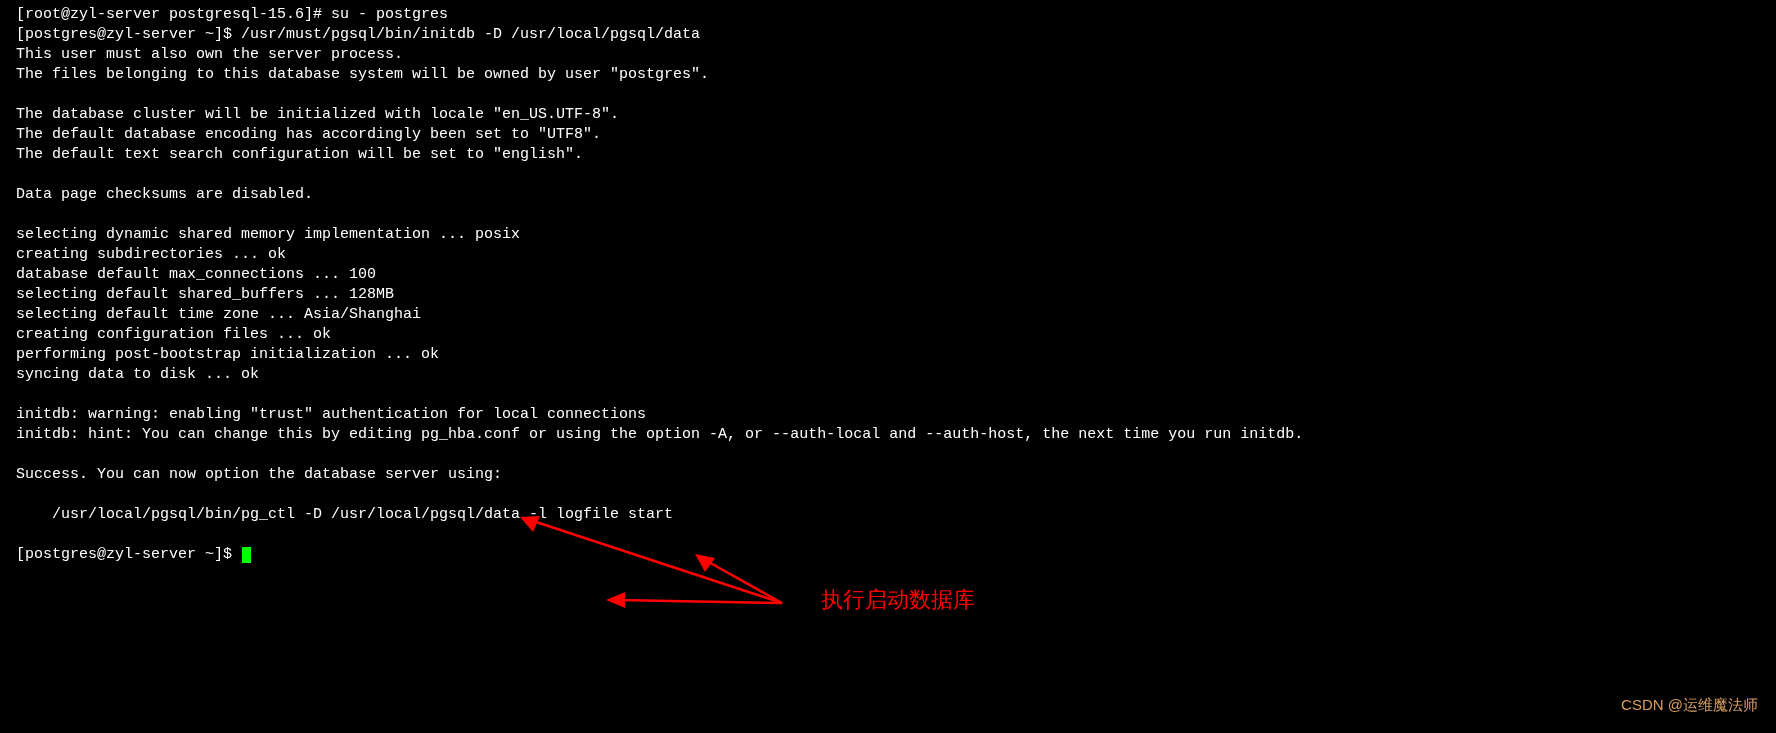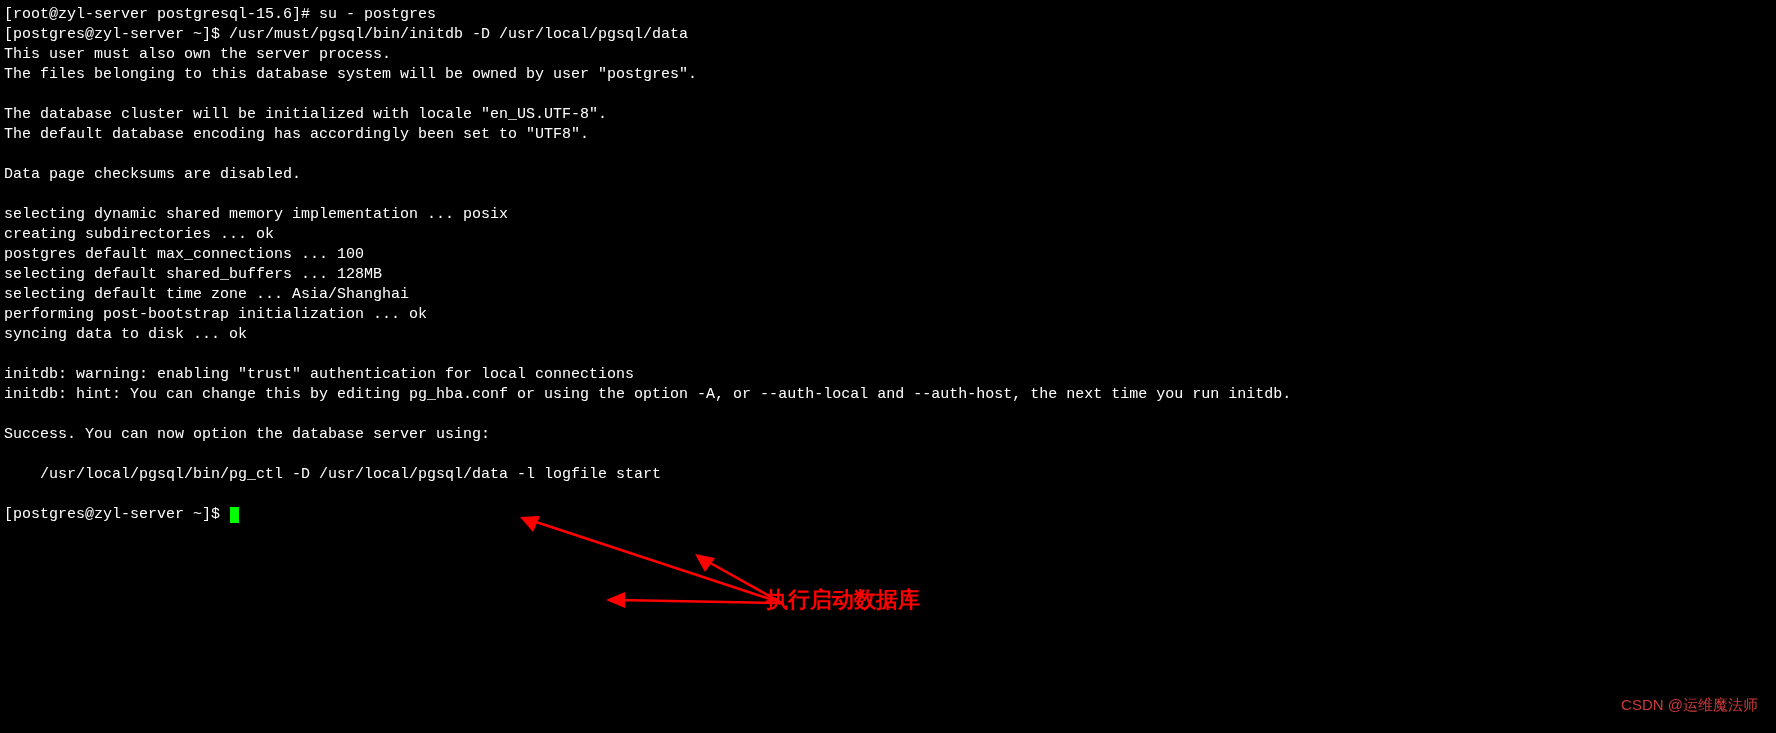--- a/index.html
+++ b/index.html
@@ -15,20 +15,21 @@
       color: #ffffff;
       width: 1776px;
       height: 733px;
       overflow: hidden;
       position: relative;
       padding: 5px 4px;
     }
     .terminal-line {
       white-space: pre;
       min-height: 20px;
+      margin-left: 12px;
     }
     .cursor {
       display: inline-block;
       width: 9px;
       height: 16px;
       background: #00ff00;
       vertical-align: text-bottom;
       margin-left: 1px;
     }
     .annotation-svg {
@@ -51,45 +52,47 @@
       position: absolute;
       color: #ff0000;
       font-family: "Microsoft YaHei", "SimSun", sans-serif;
       font-size: 22px;
       white-space: nowrap;
     }
     .watermark {
       position: absolute;
       right: 18px;
       bottom: 18px;
-      color: #ef4444;
+      color: #fdba74;
       font-family: "Microsoft YaHei", sans-serif;
       font-size: 15px;
       opacity: 0.85;
     }
   </style>
 </head>
 <body>
 
 <div>
   <div class="terminal-line">[root@zyl-server postgresql-15.6]# su - postgres</div>
   <div class="terminal-line">[postgres@zyl-server ~]$ /usr/must/pgsql/bin/initdb -D /usr/local/pgsql/data</div>
   <div class="terminal-line">This user must also own the server process.</div>
   <div class="terminal-line">The files belonging to this database system will be owned by user "postgres".</div>
   <div class="terminal-line"></div>
   <div class="terminal-line">The database cluster will be initialized with locale "en_US.UTF-8".</div>
   <div class="terminal-line">The default database encoding has accordingly been set to "UTF8".</div>
+  <div class="terminal-line">The default text search configuration will be set to "english".</div>
   <div class="terminal-line"></div>
   <div class="terminal-line">Data page checksums are disabled.</div>
   <div class="terminal-line"></div>
   <div class="terminal-line">selecting dynamic shared memory implementation ... posix</div>
   <div class="terminal-line">creating subdirectories ... ok</div>
-  <div class="terminal-line">postgres default max_connections ... 100</div>
+  <div class="terminal-line">database default max_connections ... 100</div>
   <div class="terminal-line">selecting default shared_buffers ... 128MB</div>
   <div class="terminal-line">selecting default time zone ... Asia/Shanghai</div>
+  <div class="terminal-line">creating configuration files ... ok</div>
   <div class="terminal-line">performing post-bootstrap initialization ... ok</div>
   <div class="terminal-line">syncing data to disk ... ok</div>
   <div class="terminal-line"></div>
   <div class="terminal-line">initdb: warning: enabling "trust" authentication for local connections</div>
   <div class="terminal-line">initdb: hint: You can change this by editing pg_hba.conf or using the option -A, or --auth-local and --auth-host, the next time you run initdb.</div>
   <div class="terminal-line"></div>
   <div class="terminal-line">Success. You can now option the database server using:</div>
   <div class="terminal-line"></div>
   <div class="terminal-line">    /usr/local/pgsql/bin/pg_ctl -D /usr/local/pgsql/data -l logfile start</div>
   <div class="terminal-line"></div>
@@ -101,15 +104,15 @@
   <line class="arrow-line" x1="782" y1="603" x2="530" y2="520"></line>
   <polygon class="arrow-head" points="520,517 540,516 533,532"></polygon>
 
   <line class="arrow-line" x1="782" y1="603" x2="705" y2="560"></line>
   <polygon class="arrow-head" points="695,554 715,558 705,572"></polygon>
 
   <line class="arrow-line" x1="782" y1="603" x2="618" y2="600"></line>
   <polygon class="arrow-head" points="606,600 625,592 625,608"></polygon>
 </svg>
 
-<div class="annotation-text" style="left: 766px; top: 590px; font-weight: bold;">执行启动数据库</div>
+<div class="annotation-text" style="left: 821px; top: 590px;">执行启动数据库</div>
 
 <div class="watermark">CSDN @运维魔法师</div>
 
 </body></html>

